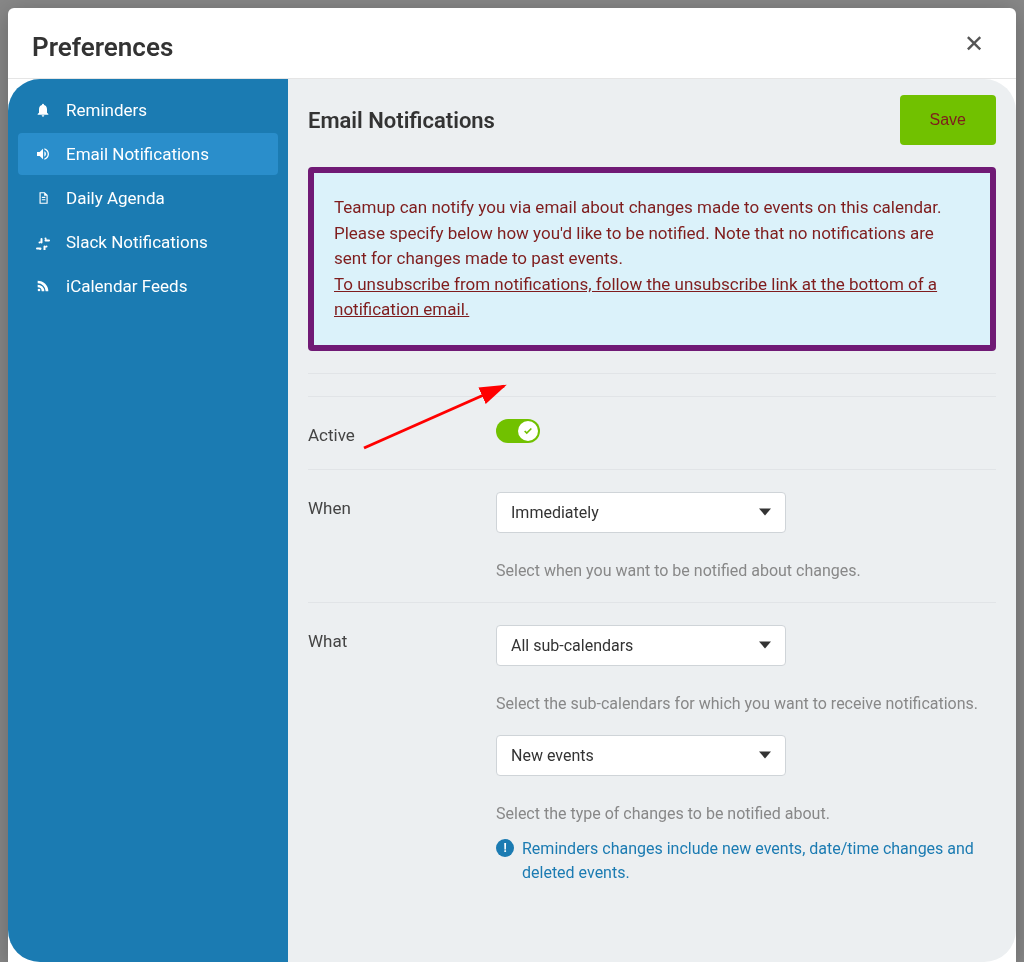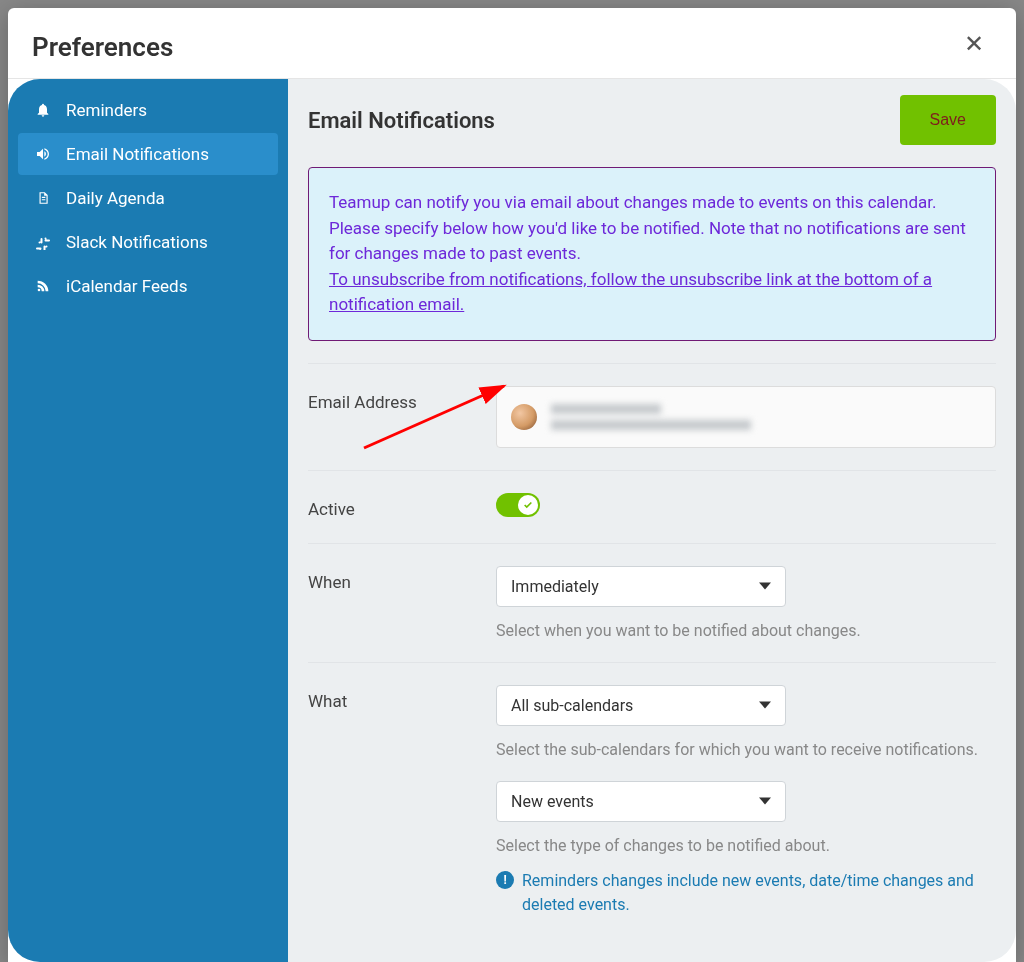--- a/index.html
+++ b/index.html
@@ -99,24 +99,24 @@
     background: #71c100;
     color: #7f1d1d;
     border: none;
     border-radius: 4px;
     padding: 16px 30px;
     font-size: 16px;
     cursor: pointer;
   }
   .info-box {
     background: #dbf2fa;
-    border: 1px solid #701a75;
+    border: 6px solid #701a75;
     border-radius: 4px;
     padding: 22px 20px;
-    color: #6d28d9;
+    color: #7f1d1d;
     font-size: 17px;
     line-height: 1.5;
   }
   .info-box p + p { margin-top: 0; text-decoration: underline; }
   .section-label {
     width: 188px;
     flex-shrink: 0;
     font-size: 17px;
     color: #444;
     padding-top: 6px;
@@ -147,21 +147,21 @@
   .blurred-lines .bl.long { width:200px; }
   .divider {
     border: none;
     border-top: 1px solid #e1e4e7;
     margin: 22px 0;
   }
   .field-block { display:flex; align-items:flex-start; padding: 0; }
   .hint {
     color: #888;
     font-size: 16px;
-    margin-top: 14px;
+    margin-top: 28px;
   }
   .select {
     position: relative;
     width: 290px;
     background: #fff;
     border: 1px solid #cfd4d8;
     border-radius: 4px;
     padding: 10px 38px 10px 14px;
     font-size: 16px;
     color: #333;
@@ -286,32 +286,20 @@
         <button class="save-btn">Save</button>
       </div>
 
       <div class="info-box">
         <p>Teamup can notify you via email about changes made to events on this calendar. Please specify below how you'd like to be notified. Note that no notifications are sent for changes made to past events.</p>
         <p>To unsubscribe from notifications, follow the unsubscribe link at the bottom of a notification email.</p>
       </div>
 
       <hr class="divider">
 
-      <div class="field-block">
-        <div class="section-label">Email Address</div>
-        <div class="section-control">
-          <div class="email-box">
-            <span class="avatar"></span>
-            <div class="blurred-lines">
-              <div class="bl short"></div>
-              <div class="bl long"></div>
-            </div>
-          </div>
-        </div>
-      </div>
 
       <hr class="divider">
 
       <div class="field-block">
         <div class="section-label">Active</div>
         <div class="section-control">
           <div class="toggle">
             <span class="knob">
               <svg viewBox="0 0 24 24">
                   <path fill="none" stroke="#71c100" stroke-width="4" d="M4 12l5 5L20 6"></path>

